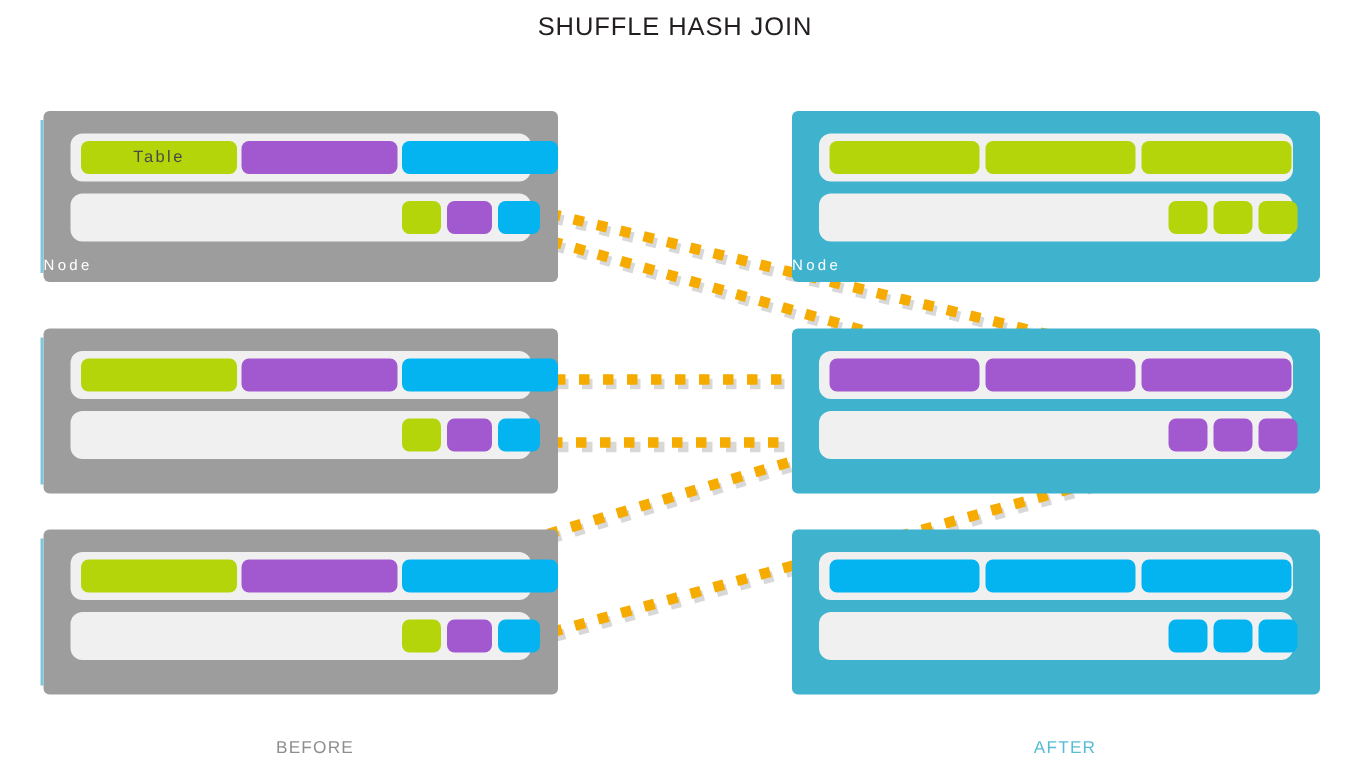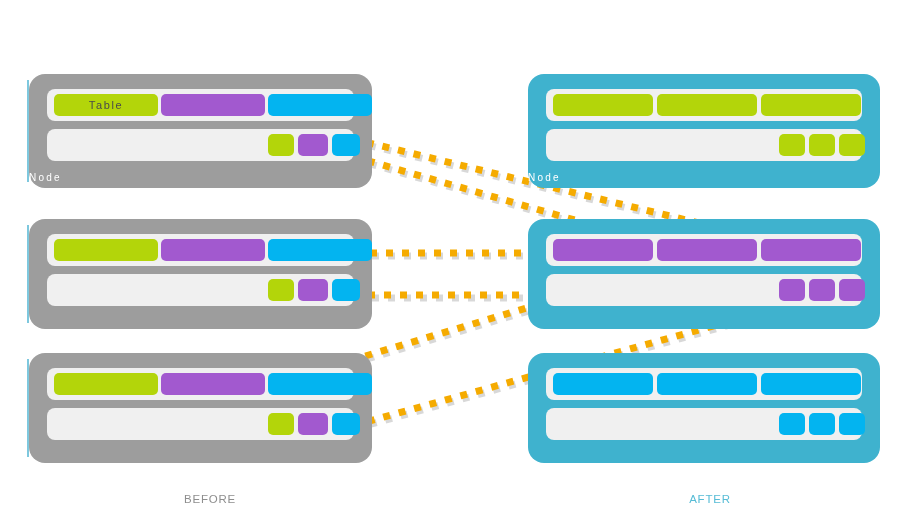--- a/index.html
+++ b/index.html
@@ -31,21 +31,21 @@
     text-align: center;
     font-size: 17px;
     font-weight: 400;
     letter-spacing: 0.6px;
     color: #231f20;
   }
 
   
   .node {
     position: absolute;
-    border-radius: 16px;
+    border-radius: 4px;
     box-sizing: border-box;
   }
   .node.before { background: #9d9d9d; }
   .node.after  { background: #3fb2ce; }
 
   
   .node.before::before {
     content: "";
     position: absolute;
     left: -2px;
@@ -150,20 +150,21 @@
     width: 900px;
     height: 517px;
     pointer-events: none;
   }
 </style>
 </head>
 <body>
 
 <div id="canvas">
 
+  <div id="title">SHUFFLE HASH JOIN</div>
 
   <svg id="arrows" viewBox="0 0 900 517" xmlns="http://www.w3.org/2000/svg">
     <defs>
       <marker id="ah" markerWidth="5" markerHeight="5" refX="1.2" refY="2.5" orient="auto" markerUnits="strokeWidth">
         <path d="M0,0 L4.6,2.5 L0,5 z" fill="#f5ab00"></path>
       </marker>
       <marker id="ahs" markerWidth="5" markerHeight="5" refX="1.2" refY="2.5" orient="auto" markerUnits="strokeWidth">
         <path d="M0,0 L4.6,2.5 L0,5 z" fill="#b9b9b9"></path>
       </marker>
     </defs>

